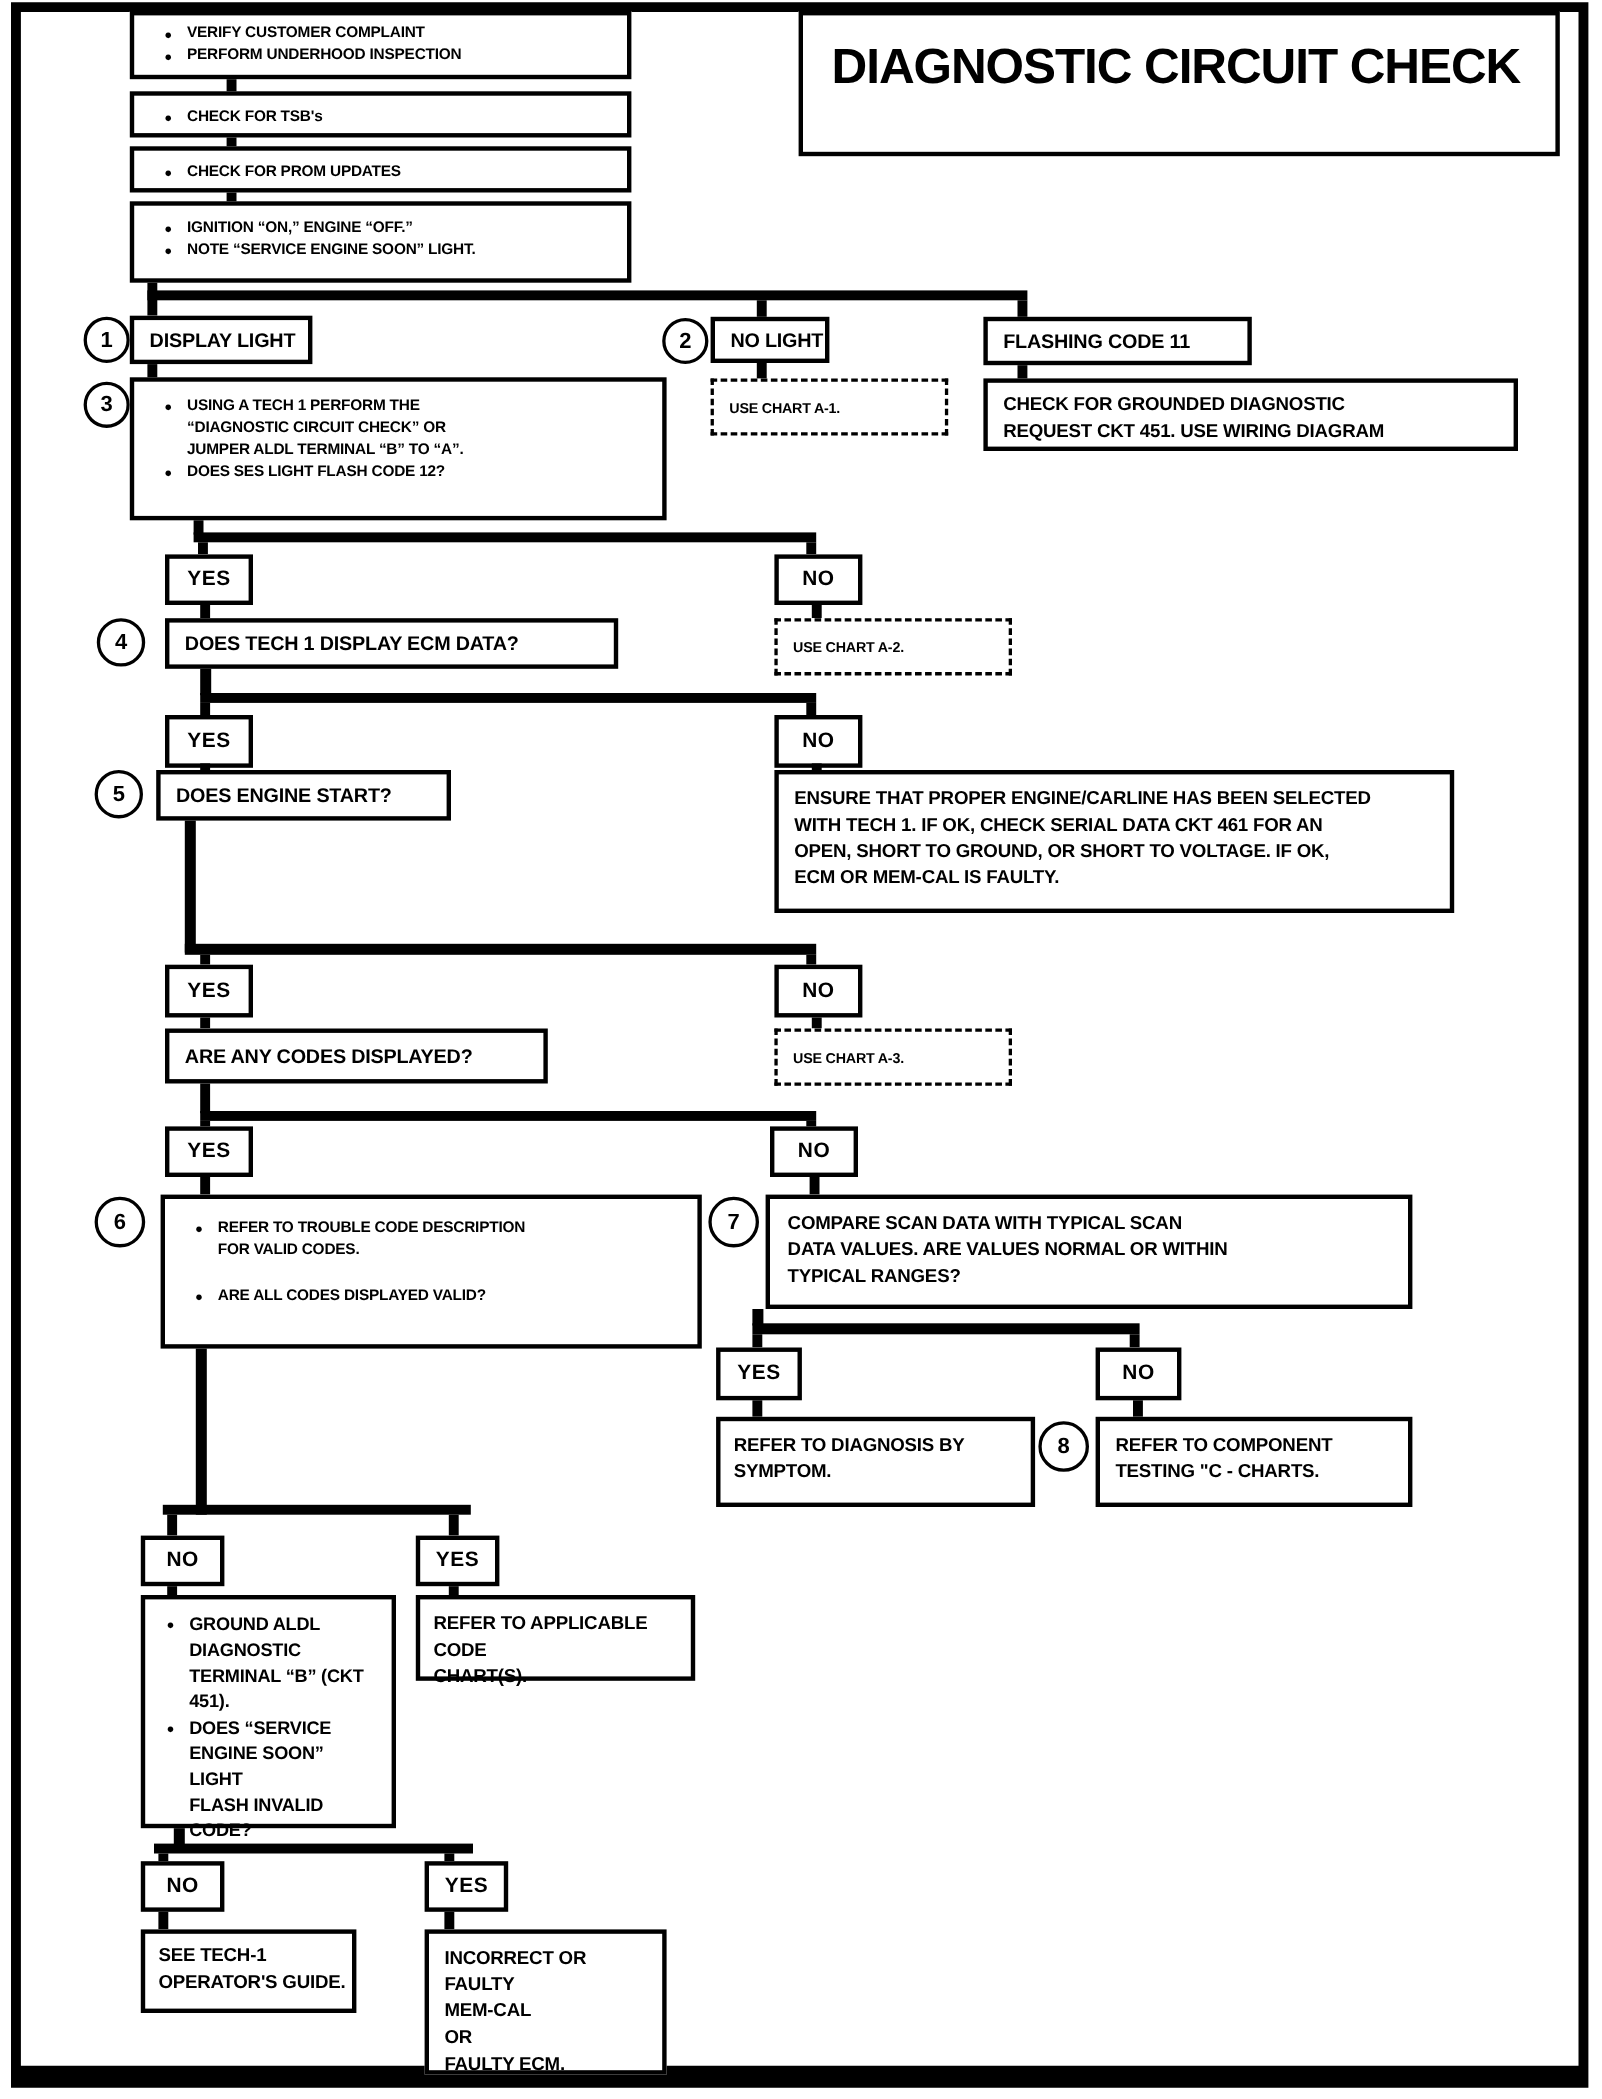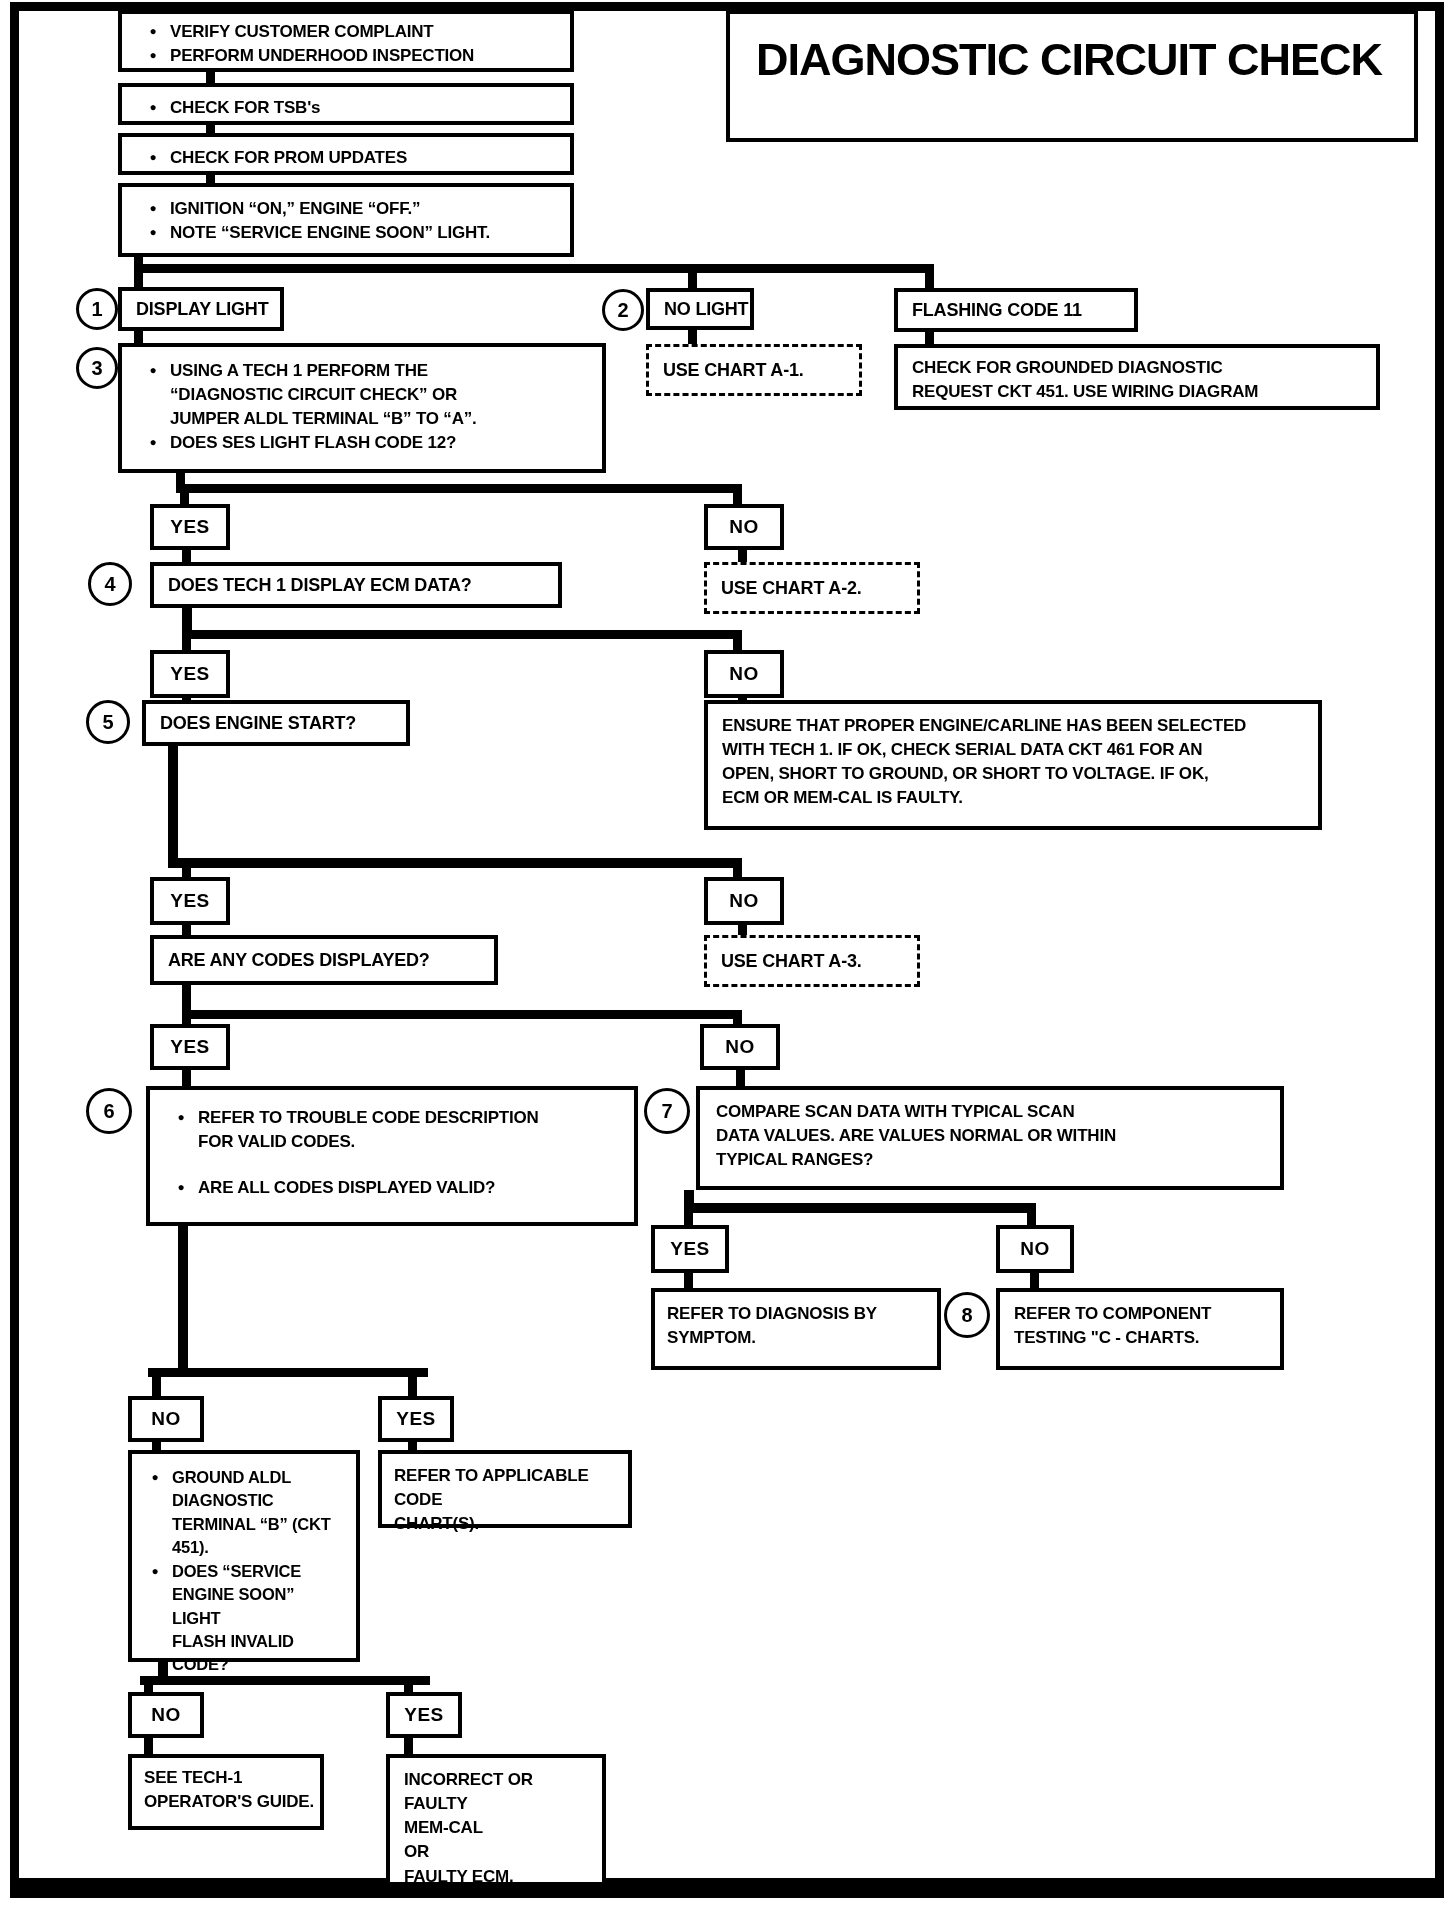--- a/index.html
+++ b/index.html
@@ -11,38 +11,38 @@
   .frame {
     position:absolute; left:10px; top:2px; width:1434px; height:1896px;
     border:9px solid #000; border-bottom-width:20px; box-sizing:border-box;
   }
   .box {
     position:absolute; border:4px solid #000; background:#fff; box-sizing:border-box;
   }
   .dashedbox {
     position:absolute; border:3px dashed #000; background:#fff; box-sizing:border-box;
     display:flex; align-items:center; padding-left:14px;
-    font-size:18px; letter-spacing:-0.2px;
+    font-size:13px; letter-spacing:-0.2px;
   }
   .conn { position:absolute; background:#000; }
   .circ {
     position:absolute; border:3px solid #000; border-radius:50%; background:#fff;
     display:flex; align-items:center; justify-content:center;
     font-size:20px; box-sizing:border-box;
   }
   .yn {
     position:absolute; border:4px solid #000; background:#fff; box-sizing:border-box;
     display:flex; align-items:center; justify-content:center;
     font-size:19px; letter-spacing:0.5px;
   }
   .txt { white-space:pre-line; font-size:17px; line-height:1.42; letter-spacing:-0.2px; }
   .pad { padding:8px 10px 6px 14px; }
   .brow { display:flex; align-items:flex-start; }
   .blt { width:34px; min-width:34px; text-align:center; font-size:12px; padding-top:4px; }
-  .btxt { white-space:pre-line; font-size:17px; line-height:1.42; letter-spacing:-0.2px; }
+  .btxt { white-space:pre-line; font-size:14px; line-height:1.42; letter-spacing:-0.2px; }
   .title {
     position:absolute; border:4px solid #000; background:#fff; box-sizing:border-box;
     font-size:45px; letter-spacing:-1px; padding:20px 0 0 26px;
   }
   .qbox {
     display:flex; align-items:center; padding-left:14px;
     font-size:18px; letter-spacing:-0.2px;
   }
 </style>
 </head>

